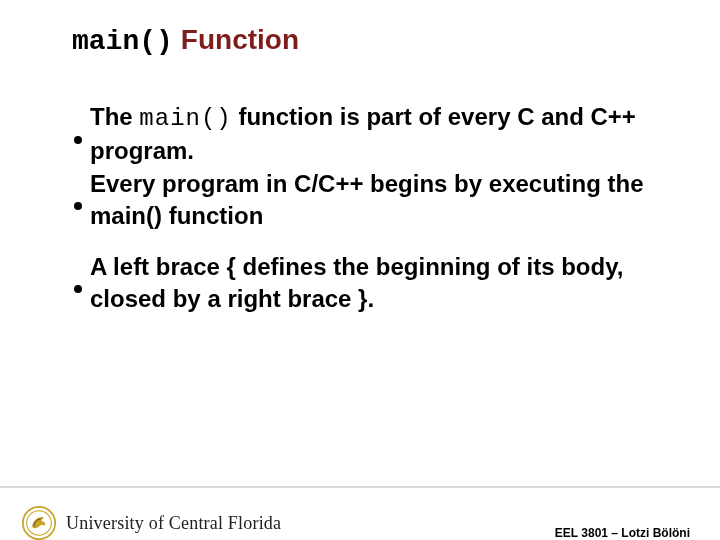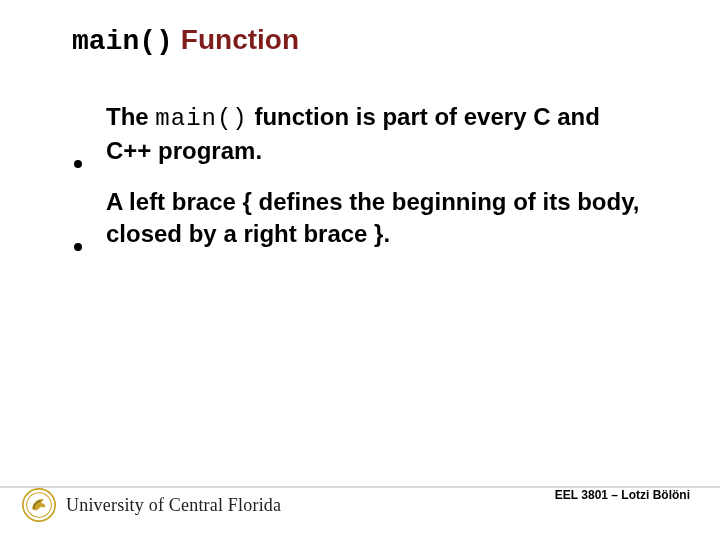--- a/index.html
+++ b/index.html
@@ -33,22 +33,22 @@
     color: #7f1d1d;
   }
   .content {
     padding-left: 2px;
   }
   .bullet-group {
     margin-bottom: 18px;
   }
   .bullet {
     display: flex;
-    align-items: flex-end;
-    gap: 22px;
+    align-items: center;
+    gap: 6px;
     font-size: 24px;
     font-weight: bold;
     color: #000;
     line-height: 1.35;
   }
   .bullet .dot {
     flex: 0 0 auto;
     width: 8px;
     height: 8px;
     background: #000;
@@ -65,21 +65,21 @@
     letter-spacing: 1px;
   }
   .footer {
     position: absolute;
     left: 0;
     bottom: 0;
     width: 720px;
     height: 54px;
     border-top: 2px solid #d9d9d9;
     display: flex;
-    align-items: flex-start;
+    align-items: flex-end;
     justify-content: space-between;
     padding: 0 30px 0 22px;
     background: #fff;
   }
   .brand {
     display: flex;
     align-items: center;
     gap: 10px;
   }
   .logo {
@@ -116,20 +116,24 @@
 
   <div class="content">
 
     <div class="bullet-group">
       <div class="bullet">
         <span class="dot"></span>
         <span class="text">
           <span>The </span><span class="inline-code">main()</span><span> function is part of every C and C++ program.</span>
         </span>
       </div>
+      <div class="bullet">
+        <span class="dot"></span>
+        <span class="text">Every program in C/C++ begins by executing the main() function</span>
+      </div>
     </div>
 
     <div class="bullet-group">
       <div class="bullet">
         <span class="dot"></span>
         <span class="text">A left brace { defines the beginning of its body, closed by a right brace }.</span>
       </div>
     </div>
 
   </div>

